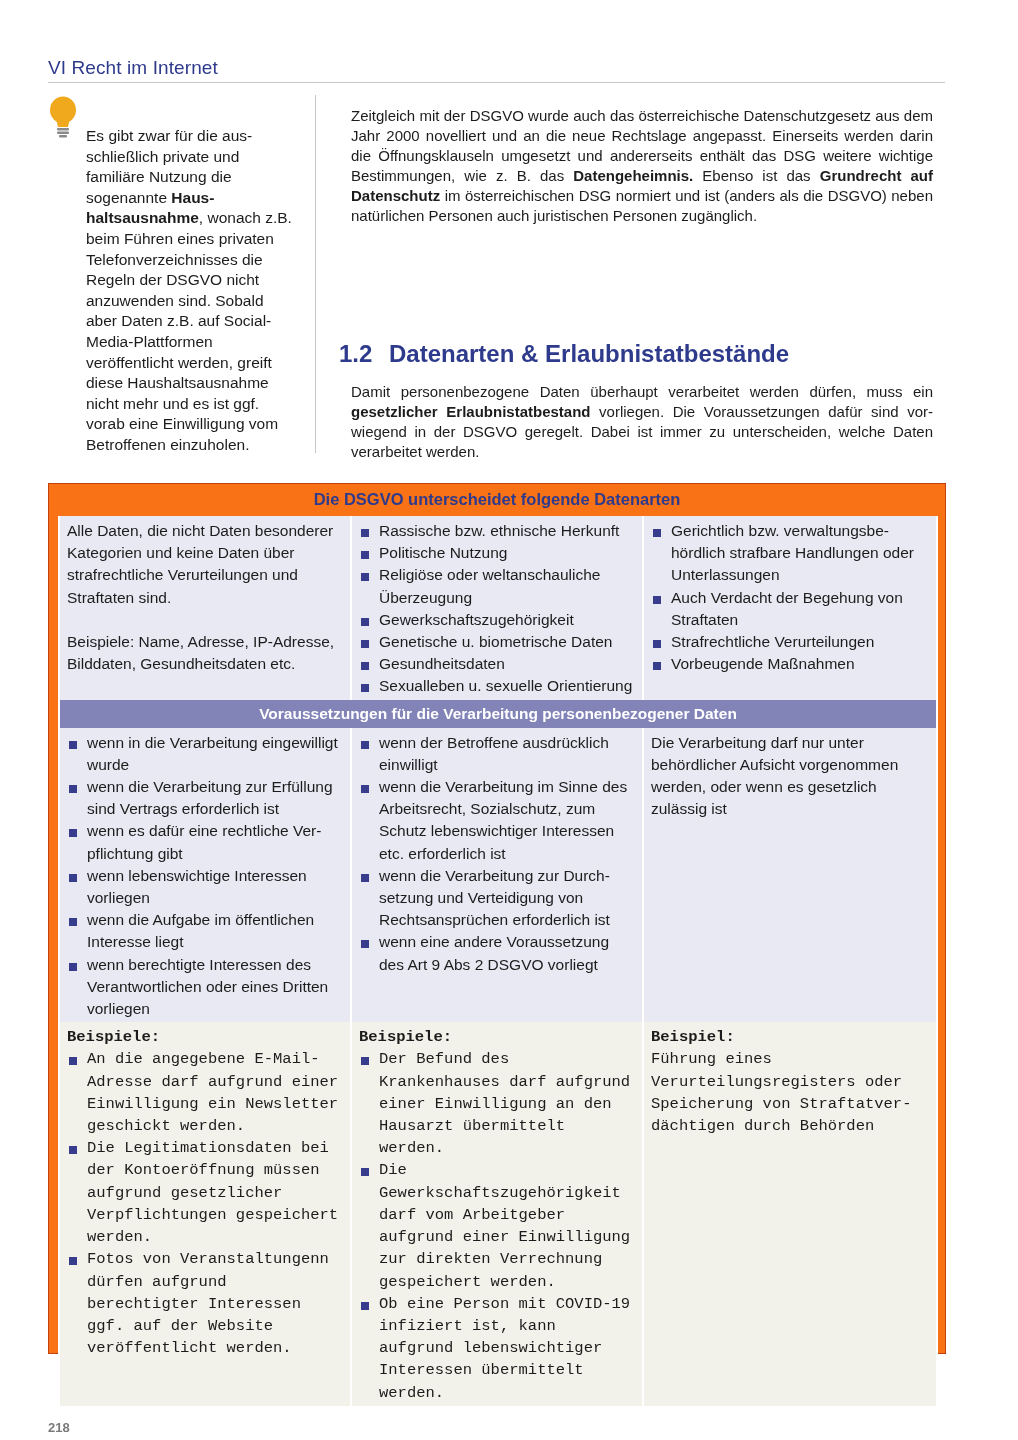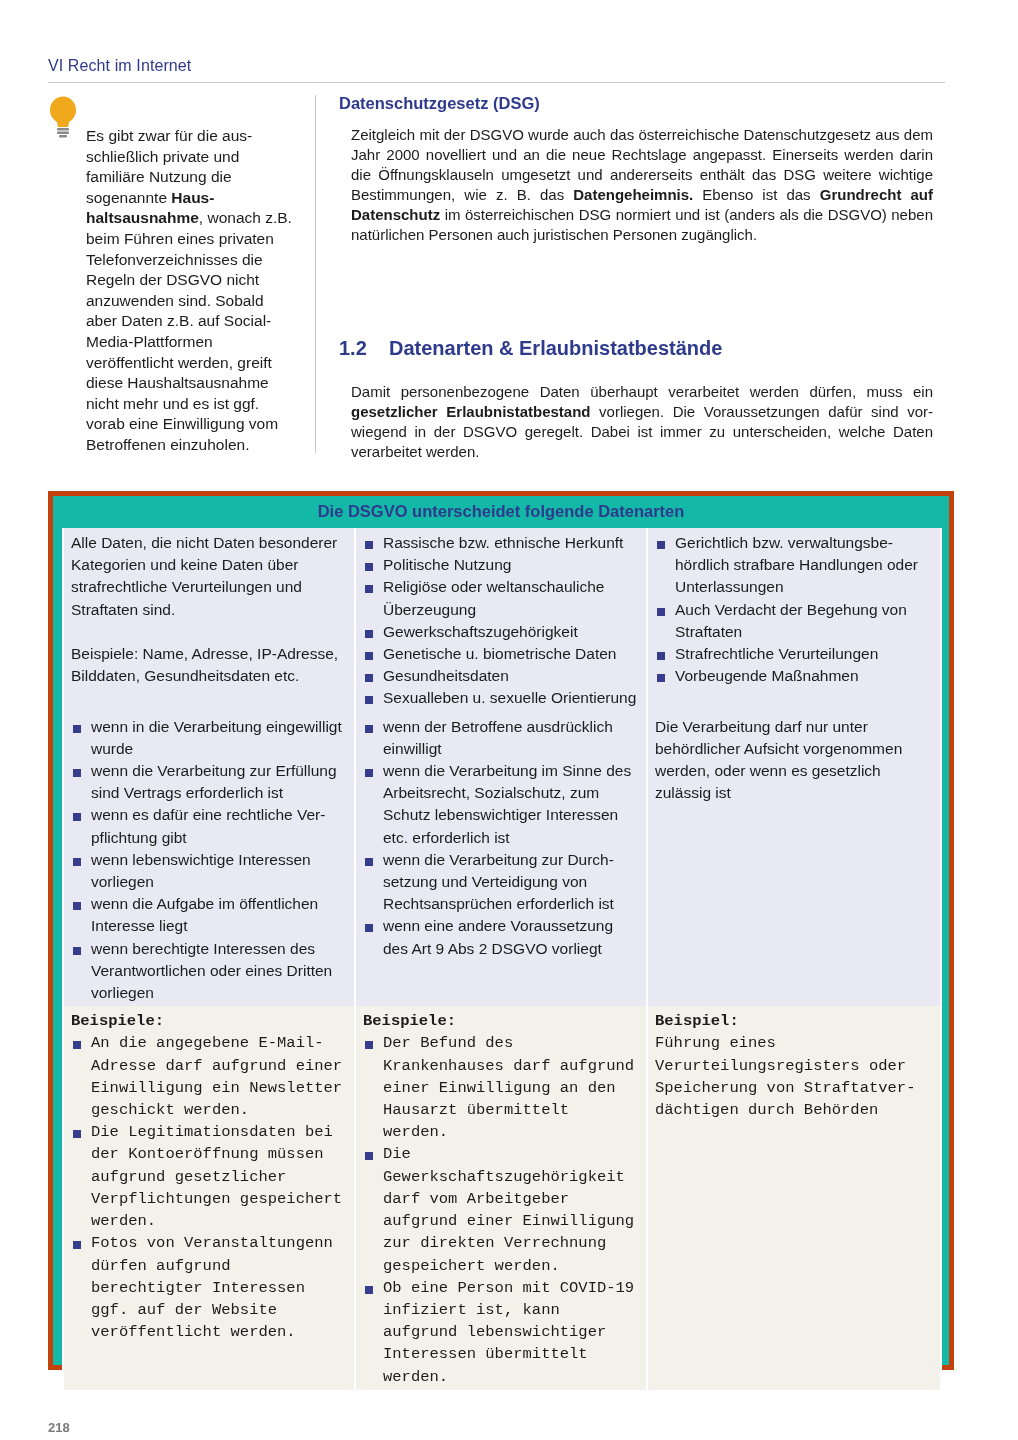--- a/index.html
+++ b/index.html
@@ -2,21 +2,21 @@
 <html><head>
   <meta charset="utf-8">
   <style>
     html, body { margin: 0; padding: 0; background: #ffffff; }
     body {
       width: 1018px; height: 1440px; position: relative; overflow: hidden;
       font-family: "Liberation Sans", sans-serif; color: #1c1c1c;
     }
     .running-head {
       position: absolute; left: 48px; top: 57px;
-      font-size: 16px; color: #2e3a8c; letter-spacing: 0.1px;
+      font-size: 19px; color: #2e3a8c; letter-spacing: 0.1px;
     }
     .head-rule {
       position: absolute; left: 48px; top: 82px; width: 897px; height: 1px; background: #c8c8c8;
     }
     .margin-note {
       position: absolute; left: 48px; top: 96px; width: 250px;
       font-size: 15.5px; line-height: 20.6px; color: #1c1c1c;
     }
     .bulb {
       position: absolute; left: 0; top: 0; width: 30px; height: 44px;
@@ -28,29 +28,29 @@
     .main-col {
       position: absolute; left: 339px; top: 94px; width: 606px;
     }
     .subhead {
       font-size: 16.5px; font-weight: bold; color: #2e3a8c; margin: 0 0 5px 0; font-weight: 600;
     }
     .body-text {
       font-size: 15px; line-height: 20px; text-align: justify; margin: 12px;
     }
     .section-title {
-      position: absolute; left: 339px; top: 320px; font-size: 20px; color: #2e3a8c; font-weight: 600;
+      position: absolute; left: 339px; top: 320px; font-size: 24px; color: #2e3a8c; font-weight: 600;
     }
     .section-title .num { display: inline-block; width: 50px; }
     .intro {
       position: absolute; left: 339px; top: 370px; width: 606px;
     }
     .box {
       position: absolute; left: 48px; top: 483px; width: 896px; height: 869px;
-      border: 5px solid #c2410c; background: #14b8a6; margin-top: 8px;
+      border: 1px solid #c2410c; background: #f97316;
     }
     .box-title {
       text-align: center; font-size: 16.5px; color: #2e3a8c; font-weight: 600; margin-top: 6px; height: 26px;
     }
     table.grid {
       position: absolute; left: 9px; top: 32px; width: 878px; border-collapse: collapse; table-layout: fixed;
     }
     table.grid td, table.grid th {
       vertical-align: top; padding: 4px 7px 2px 7px; font-size: 15.5px; line-height: 22.2px;
       border-left: 2px solid #ffffff; border-right: 2px solid #ffffff;
@@ -87,21 +87,20 @@
     <rect x="9" y="32" width="12" height="2.5" rx="1" fill="#8a8a8a"></rect>
     <rect x="9" y="35.5" width="12" height="2.5" rx="1" fill="#8a8a8a"></rect>
     <rect x="11" y="39" width="8" height="2.5" rx="1" fill="#8a8a8a"></rect>
   </svg>
   <span class="first-line"><span>Es gibt zwar für die aus­schließlich private und familiäre Nutzung die sogenannte </span><b>Haus­haltsausnahme</b><span>, wonach z.B. beim Führen eines privaten Telefon­verzeichnisses die Regeln der DSGVO nicht anzuwenden sind. Sobald aber Daten z.B. auf Social-Media-Plattformen veröffentlicht werden, greift diese Haushalts­ausnahme nicht mehr und es ist ggf. vorab eine Einwilligung vom Betroffenen einzuholen.</span></span>
 </div>
 
 <div class="vrule"></div>
 
 <div class="main-col">
-  <h3 class="subhead">Datenschutzgesetz (DSG)</h3>
   <p class="body-text"><span>Zeitgleich mit der DSGVO wurde auch das österreichische Datenschutzgesetz aus dem Jahr 2000 novelliert und an die neue Rechtslage angepasst. Einerseits werden darin die Öffnungsklauseln umgesetzt und andererseits enthält das DSG weitere wichtige Bestimmungen, wie z. B. das </span><b>Datengeheimnis.</b><span> Ebenso ist das </span><b>Grundrecht auf Datenschutz</b><span> im österreichischen DSG normiert und ist (anders als die DSGVO) neben natürlichen Personen auch juristischen Personen zugänglich.</span></p>
 </div>
 
 <h2 class="section-title"><span class="num">1.2</span><span>Datenarten &amp; Erlaubnistatbestände</span></h2>
 
 <div class="intro">
   <p class="body-text"><span>Damit personenbezogene Daten überhaupt verarbeitet werden dürfen, muss ein </span><b>gesetzlicher Erlaubnistatbestand</b><span> vorliegen. Die Voraussetzungen dafür sind vor­wiegend in der DSGVO geregelt. Dabei ist immer zu unterscheiden, welche Daten verarbeitet werden.</span></p>
 </div>
 
 <div class="box">
@@ -130,20 +129,23 @@
         </ul>
       </td>
       <td class="c-lav">
         <ul class="sq">
           <li>Gerichtlich bzw. verwaltungsbe­hördlich strafbare Handlungen oder Unterlassungen</li>
           <li>Auch Verdacht der Begehung von Straftaten</li>
           <li>Strafrechtliche Verurteilungen</li>
           <li>Vorbeugende Maßnahmen</li>
         </ul>
       </td>
+    </tr>
+    <tr class="band">
+      <td colspan="3">Voraussetzungen für die Verarbeitung personenbezogener Daten</td>
     </tr>
     <tr>
       <td class="c-lav">
         <ul class="sq">
           <li>wenn in die Verarbeitung eingewil­ligt wurde</li>
           <li>wenn die Verarbeitung zur Erfül­lung sind Vertrags erforderlich ist</li>
           <li>wenn es dafür eine rechtliche Ver­pflichtung gibt</li>
           <li>wenn lebenswichtige Interessen vorliegen</li>
           <li>wenn die Aufgabe im öffentlichen Interesse liegt</li>
           <li>wenn berechtigte Interessen des Verantwortlichen oder eines Drit­ten vorliegen</li>

